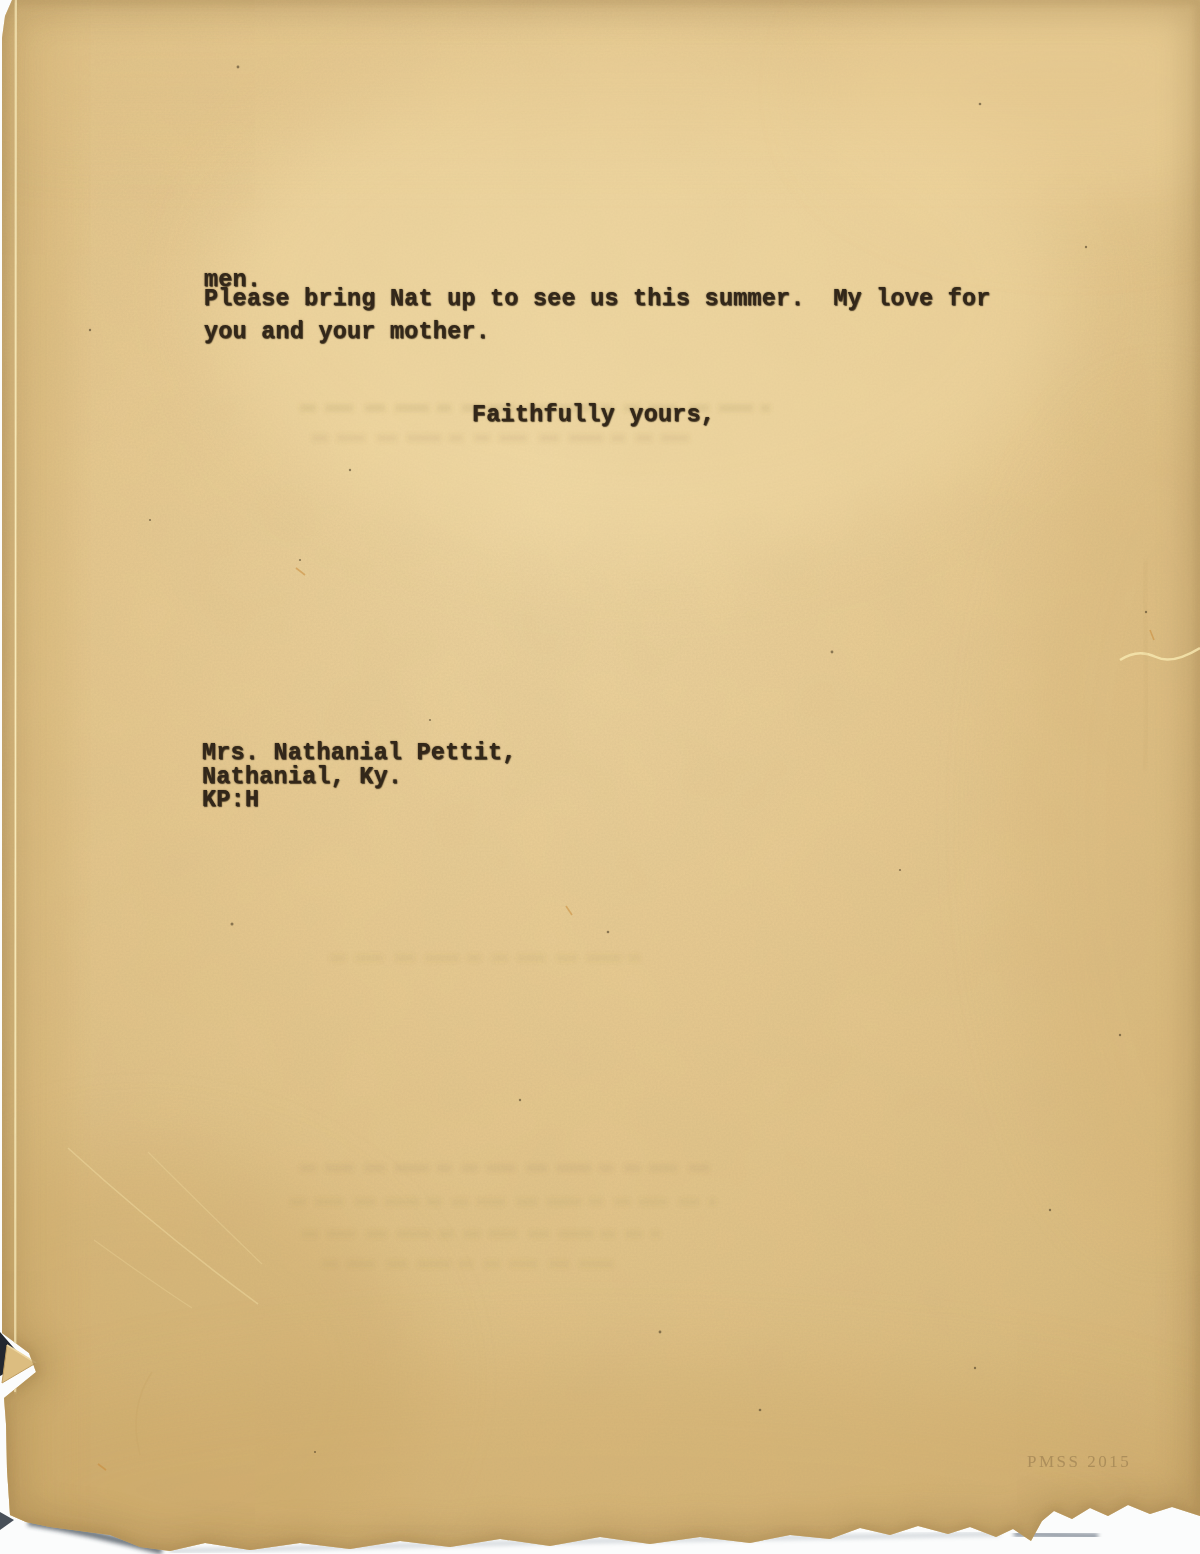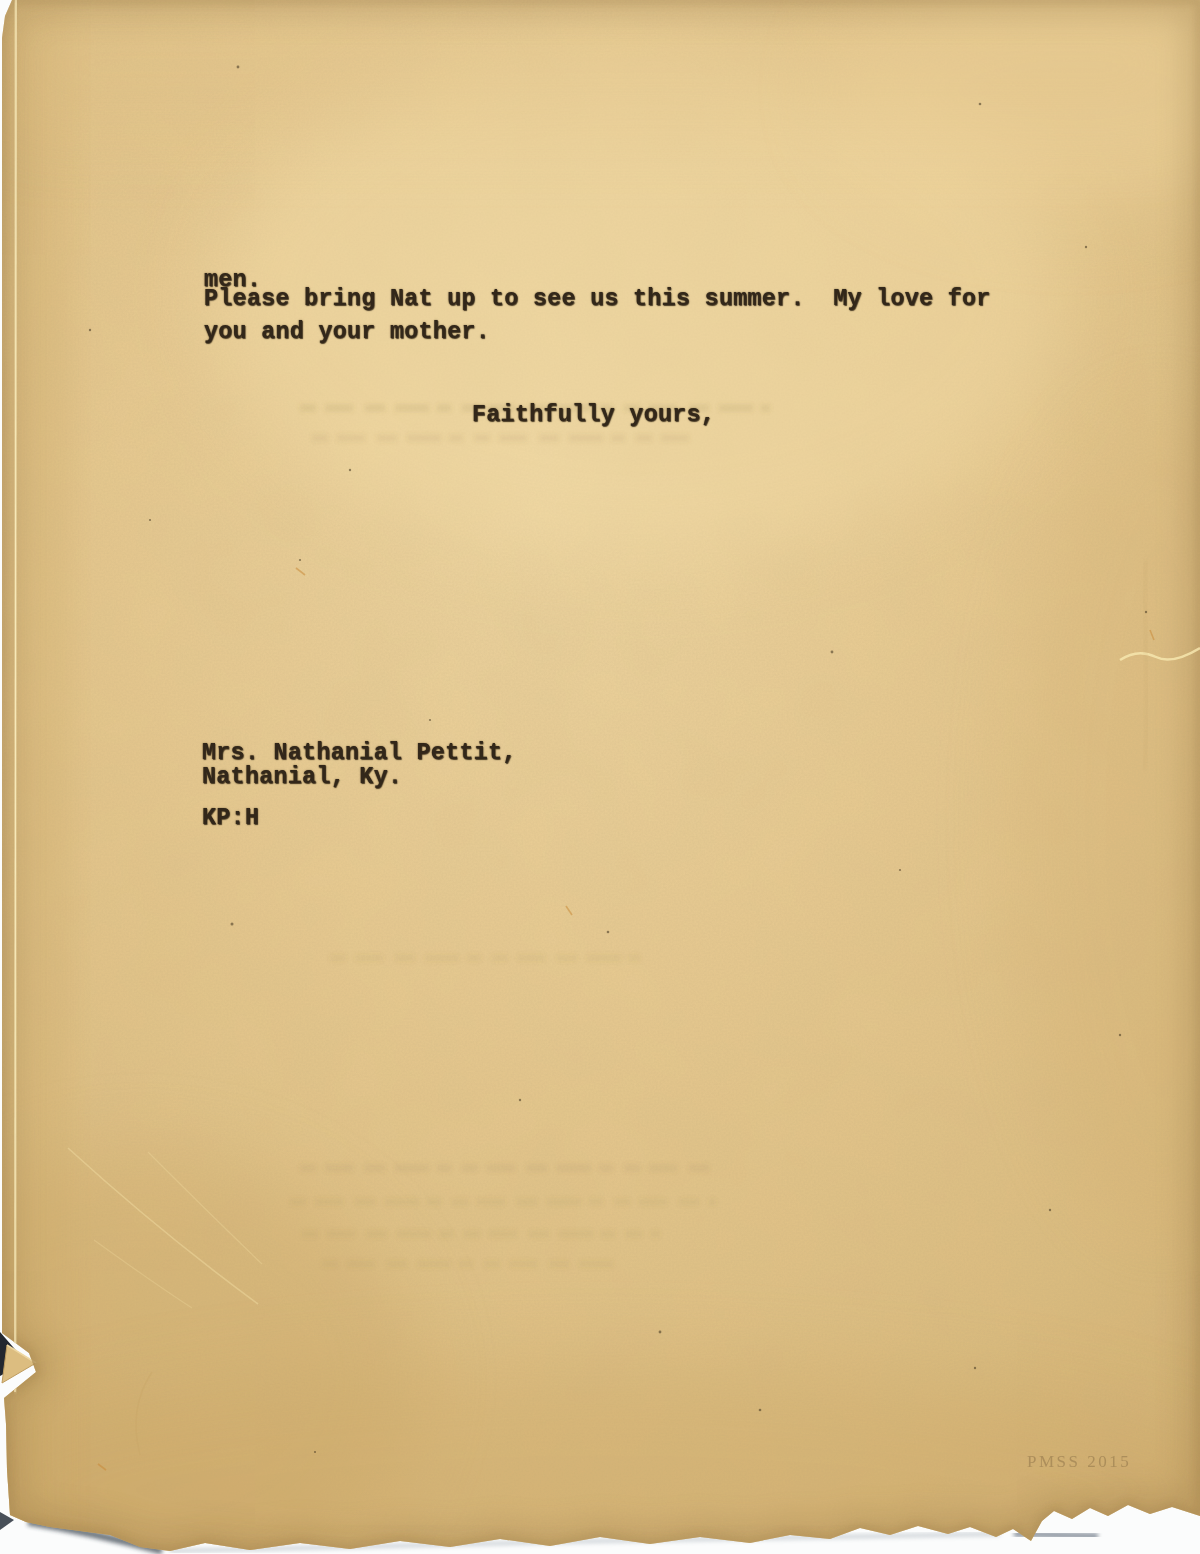--- a/index.html
+++ b/index.html
@@ -32,21 +32,21 @@
       -0.4px 0 0.9px rgba(46,34,18,0.45),
       0 0 2.2px rgba(60,45,22,0.35);
     filter: blur(0.25px);
   }
   .t-fragment   { left: 204px; top: 236px; margin-top: 31px; }
   .t-body1      { left: 204px; top: 286px; }
   .t-body2      { left: 204px; top: 312px; margin-top: 7px; }
   .t-closing    { left: 472px; top: 357px; margin-top: 45px; }
   .t-addr1      { left: 202px; top: 740px; }
   .t-addr2      { left: 202px; top: 764px; }
-  .t-addr3      { left: 202px; top: 805px; }
+  .t-addr3      { left: 202px; top: 787px; }
   .watermark {
     position: absolute;
     z-index: 3;
     left: 1027px; top: 1452px;
     font-family: "Liberation Serif", serif;
     font-size: 17px;
     letter-spacing: 2.5px;
     color: rgba(150, 122, 78, 0.62);
     filter: blur(0.3px);
     white-space: pre;

